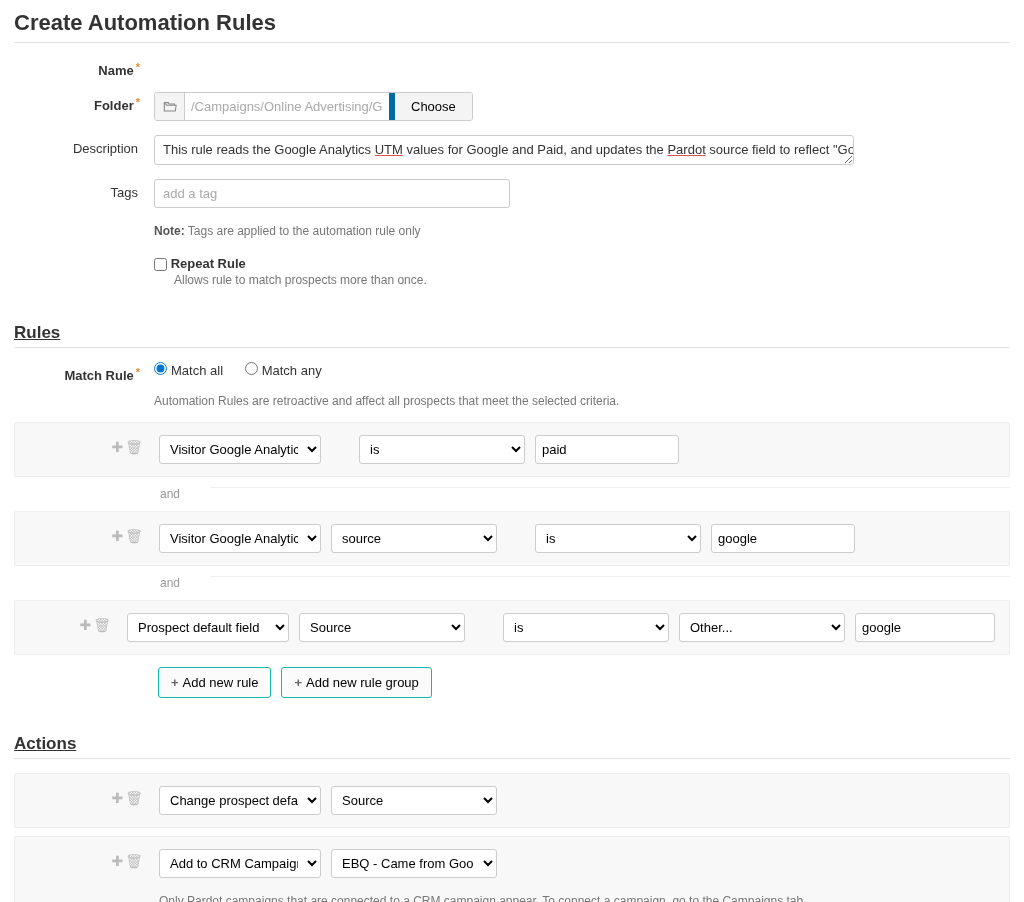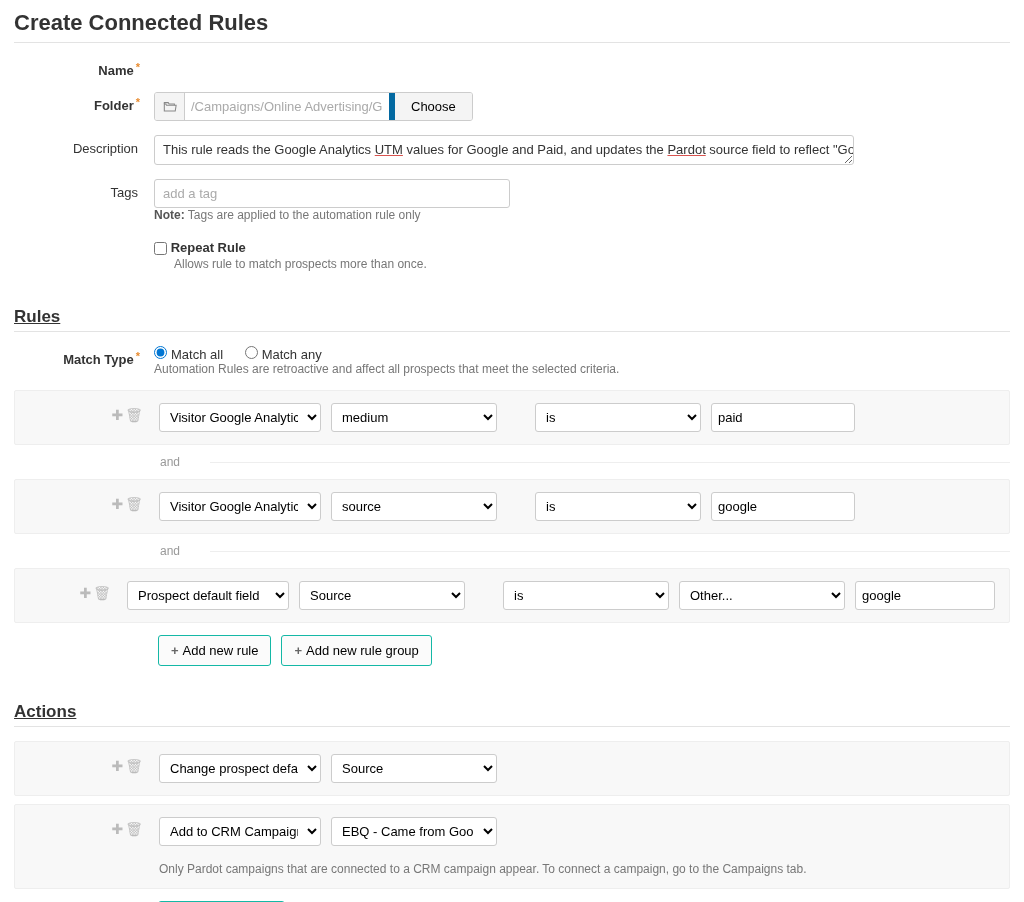--- a/index.html
+++ b/index.html
@@ -13,50 +13,50 @@
 .form-control { padding: 6px 8px; border: 1px solid #ccc; border-radius: 3px; font-size: 13px; color: #333; font-family: inherit; }
 .form-control::placeholder { color: #aaa; }
 .name-input { width: 312px; }
 .folder-group { display: flex; border: 1px solid #ccc; border-radius: 3px; overflow: hidden; }
 .folder-icon-cell { display: flex; align-items: center; justify-content: center; width: 30px; background: #f4f4f4; border-right: 1px solid #ccc; color: #888; }
 .folder-path { border: none; width: 204px; color: #aaa; padding: 6px 6px; font-size: 13px; }
 .folder-choose { border: none; border-left: 6px solid #0369a1; background: #f4f4f4; padding: 6px 16px; font-size: 13px; cursor: pointer; font-family: inherit; }
 .desc-input { width: 700px; height: 30px; resize: both; }
 .spellcheck { text-decoration: underline; text-decoration-color: #d9534f; text-decoration-style: solid; }
 .tags-input { width: 356px; }
-.helper { font-size: 12px; color: #777; margin-top: 0; }
+.helper { font-size: 12px; color: #777; margin-top: 16px; }
 .helper strong { color: #555; }
 .repeat-block { margin-top: 8px; }
 .repeat-label { font-size: 13px; font-weight: 600; }
 .repeat-help { font-size: 12px; color: #777; margin-left: 20px; margin-top: 2px; }
 .radio-row input[type=radio] { margin-right: 4px; accent-color: #0176d3; }
 .radio-row label { margin-right: 18px; font-size: 13px; }
 .rule-block { background: #f8f8f8; border: 1px solid #eee; border-radius: 2px; padding: 12px 14px; margin-bottom: 8px; display: flex; align-items: flex-start; }
 .rule-icons { width: 130px; text-align: right; padding-right: 16px; color: #bbb; font-size: 14px; padding-top: 4px; }
 .rule-icons span { margin-left: 2px; cursor: pointer; }
 .rule-selects { display: flex; gap: 10px; flex-wrap: wrap; align-items: flex-start; flex-direction: column; }
 .rule-selects-row { display: flex; gap: 10px; }
 .sel { border: 1px solid #ccc; border-radius: 3px; padding: 5px 6px; font-size: 13px; background: #fff; font-family: inherit; }
 .sel-160 { width: 162px; }
 .sel-170 { width: 166px; }
 .sel-oper { width: 166px; margin-left: 28px; }
 .sel-val { width: 144px; }
 .sel-val2 { width: 140px; }
-.connector { font-size: 12px; color: #999; margin: 10px 0 10px 146px; display: flex; align-items: center; }
+.connector { font-size: 12px; color: #999; margin: 10px 0 10px 146px; display: flex; align-items: flex-start; }
 .connector-line { flex: 1; border-top: 1px solid #eee; margin-left: 30px; }
 .btn { display: inline-flex; align-items: center; gap: 4px; background: #fbfbfb; border: 1px solid #14b8a6; border-radius: 3px; padding: 7px 12px; font-size: 13px; cursor: pointer; font-family: inherit; }
 .btn-plus::before { content: "+"; font-weight: bold; color: #666; }
 .btn-row { margin-left: 144px; display: flex; gap: 10px; margin-top: 12px; }
 .campaign-note { font-size: 12px; color: #777; margin-top: 6px; }
 svg.icon { width: 14px; height: 14px; }
 </style>
 </head>
 <body>
 
-<h1 class="page-title">Create Connected Rules</h1>
+<h1 class="page-title">Create Automation Rules</h1>
 <hr class="section-divider">
 
 <div class="form-row">
   <div class="form-label req">Name</div>
 </div>
 
 <div class="form-row">
   <div class="form-label req">Folder</div>
   <div>
     <div class="folder-group">
@@ -92,37 +92,36 @@
       <span class="repeat-label">Repeat Rule</span>
       <div class="repeat-help">Allows rule to match prospects more than once.</div>
     </div>
   </div>
 </div>
 
 <h2 class="section-title">Rules</h2>
 <hr class="section-divider">
 
 <div class="form-row">
-  <div class="form-label req" style="width:140px;">Match Type</div>
+  <div class="form-label req" style="width:140px;">Match Rule</div>
   <div>
     <div class="radio-row">
       <label><input type="radio" name="mt" checked="" style=""><span>Match all</span></label>
       <label><input type="radio" name="mt" style=""><span>Match any</span></label>
     </div>
     <div class="helper">Automation Rules are retroactive and affect all prospects that meet the selected criteria.</div>
   </div>
 </div>
 
 <div class="rule-block">
   <div class="rule-icons">
     <span>✚</span><span>🗑</span>
   </div>
   <div class="rule-selects-row">
     <select class="sel sel-160"><option>Visitor Google Analytics para</option></select>
-    <select class="sel sel-170"><option>medium</option></select>
     <select class="sel sel-oper"><option>is</option></select>
     <input type="text" class="sel sel-val" value="paid" style="">
   </div>
 </div>
 
 <div class="connector">
   <span>and</span>
   <div class="connector-line"></div>
 </div>
 

